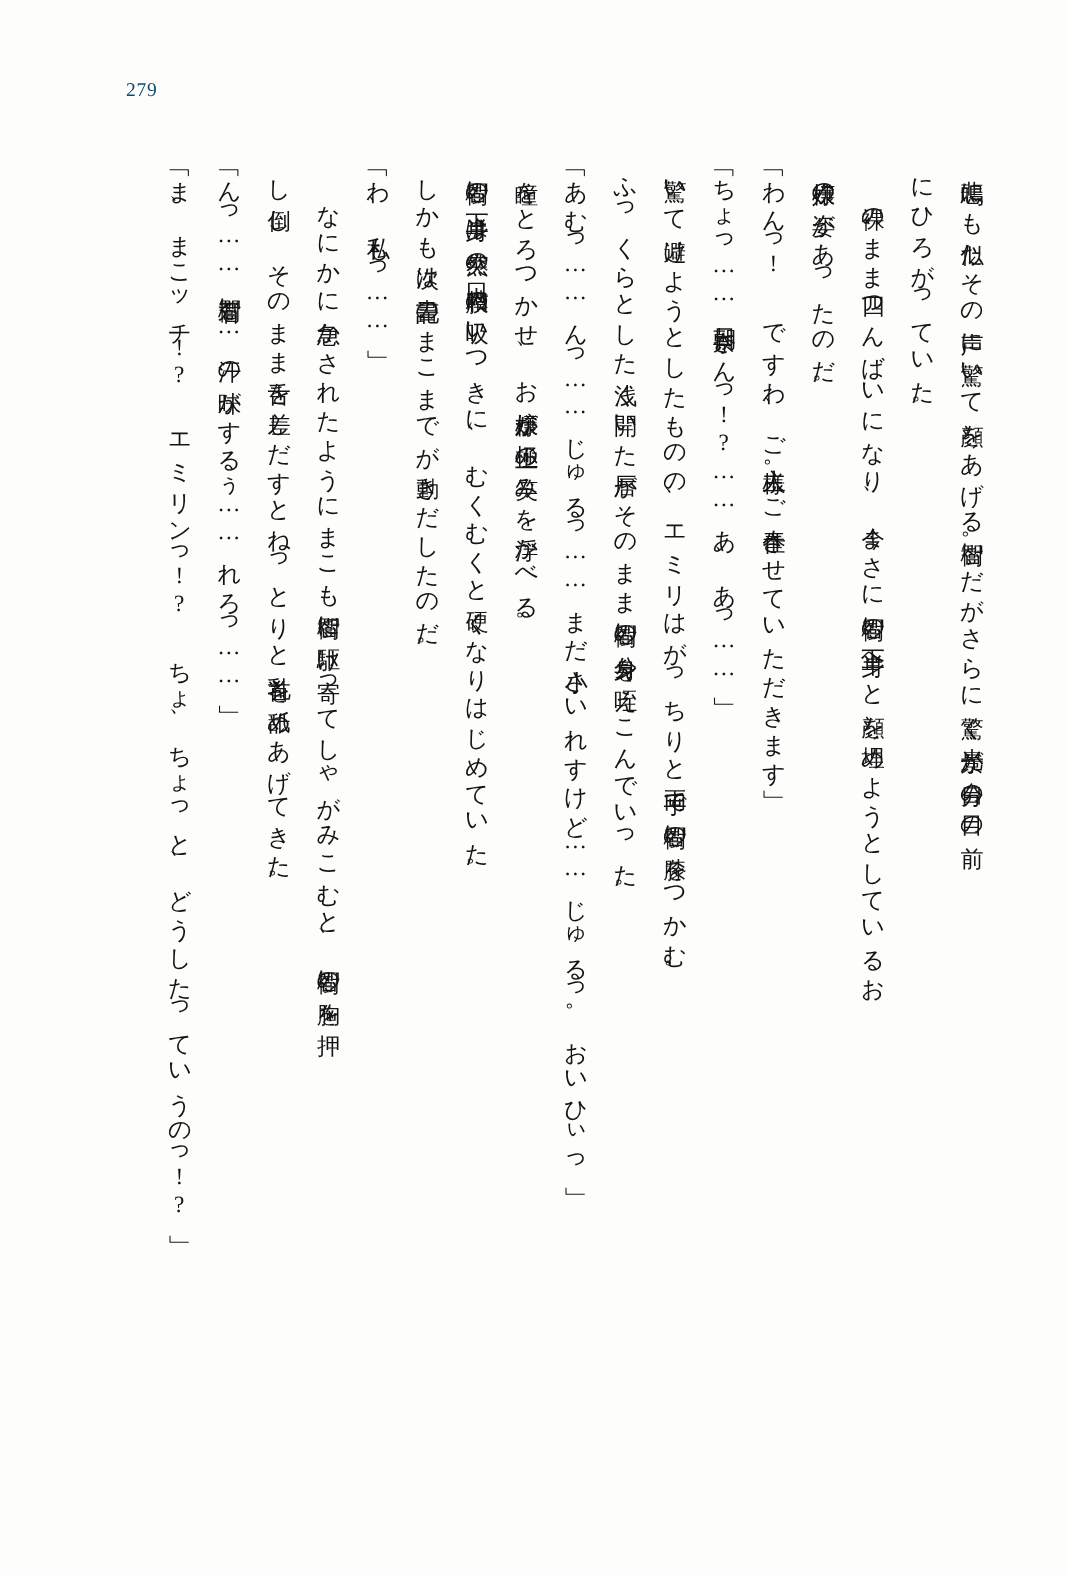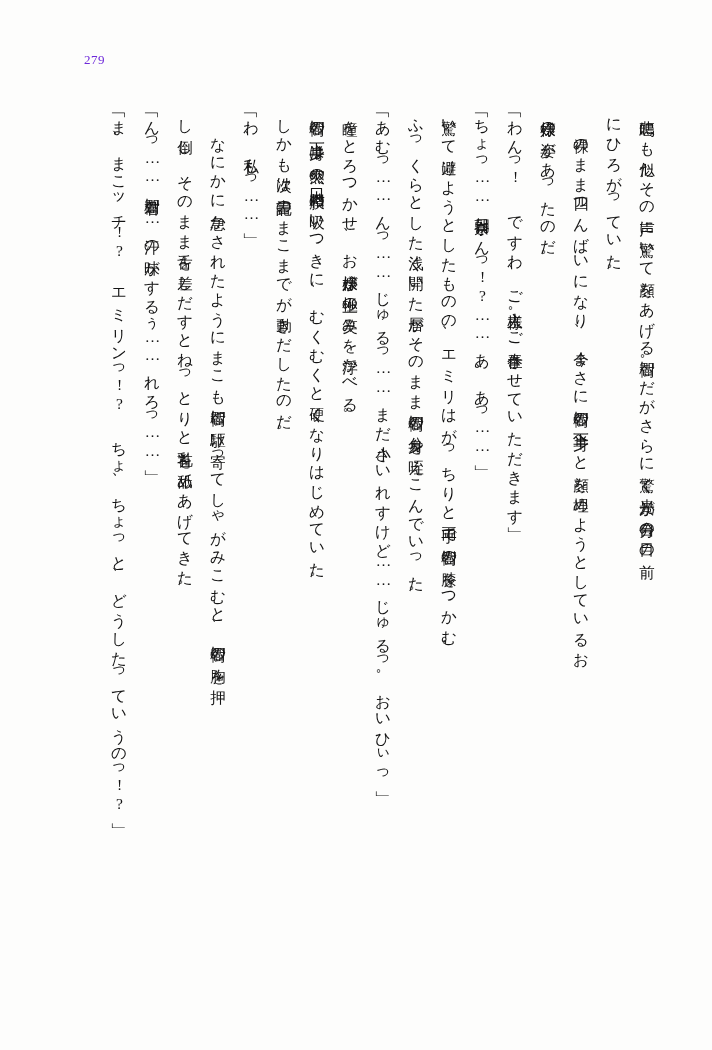--- a/index.html
+++ b/index.html
@@ -15,21 +15,21 @@
     width: 712px;
     height: 1050px;
     background: #fdfdfc;
     overflow: hidden;
   }
   .page-number {
     position: absolute;
     top: 52px;
     left: 84px;
     font-size: 13px;
-    color: #6d28d9;
+    color: #0c4a6e;
     letter-spacing: 0.5px;
     font-family: "Liberation Serif", "DejaVu Serif", serif;
   }
   .text-block {
     position: absolute;
     top: 108px;
     left: 46px;
     right: 48px;
     height: 820px;
     display: flex;

